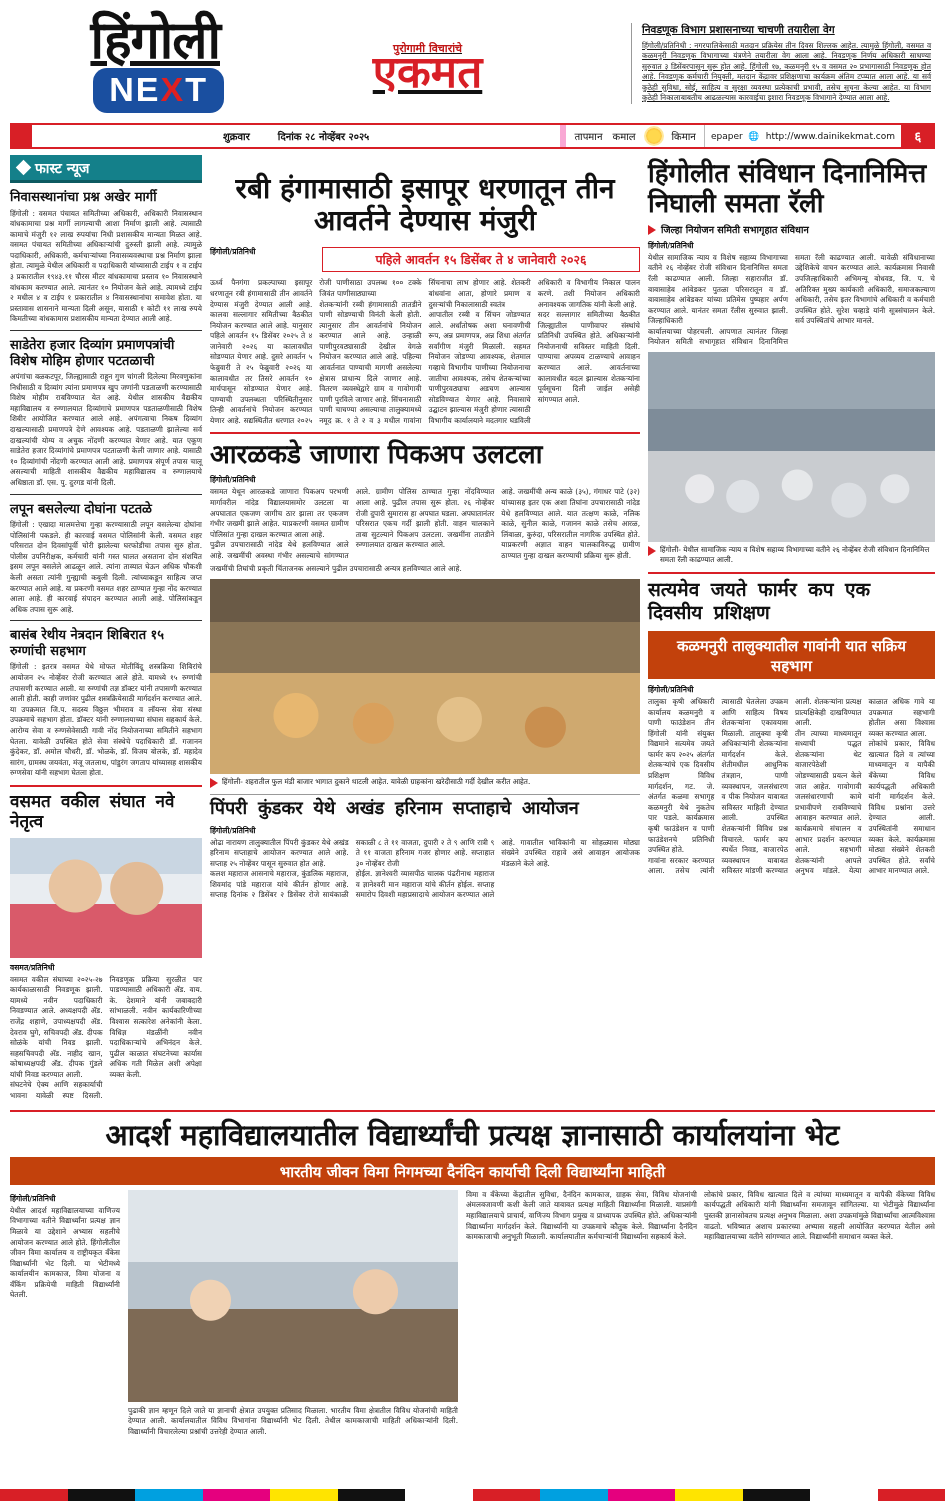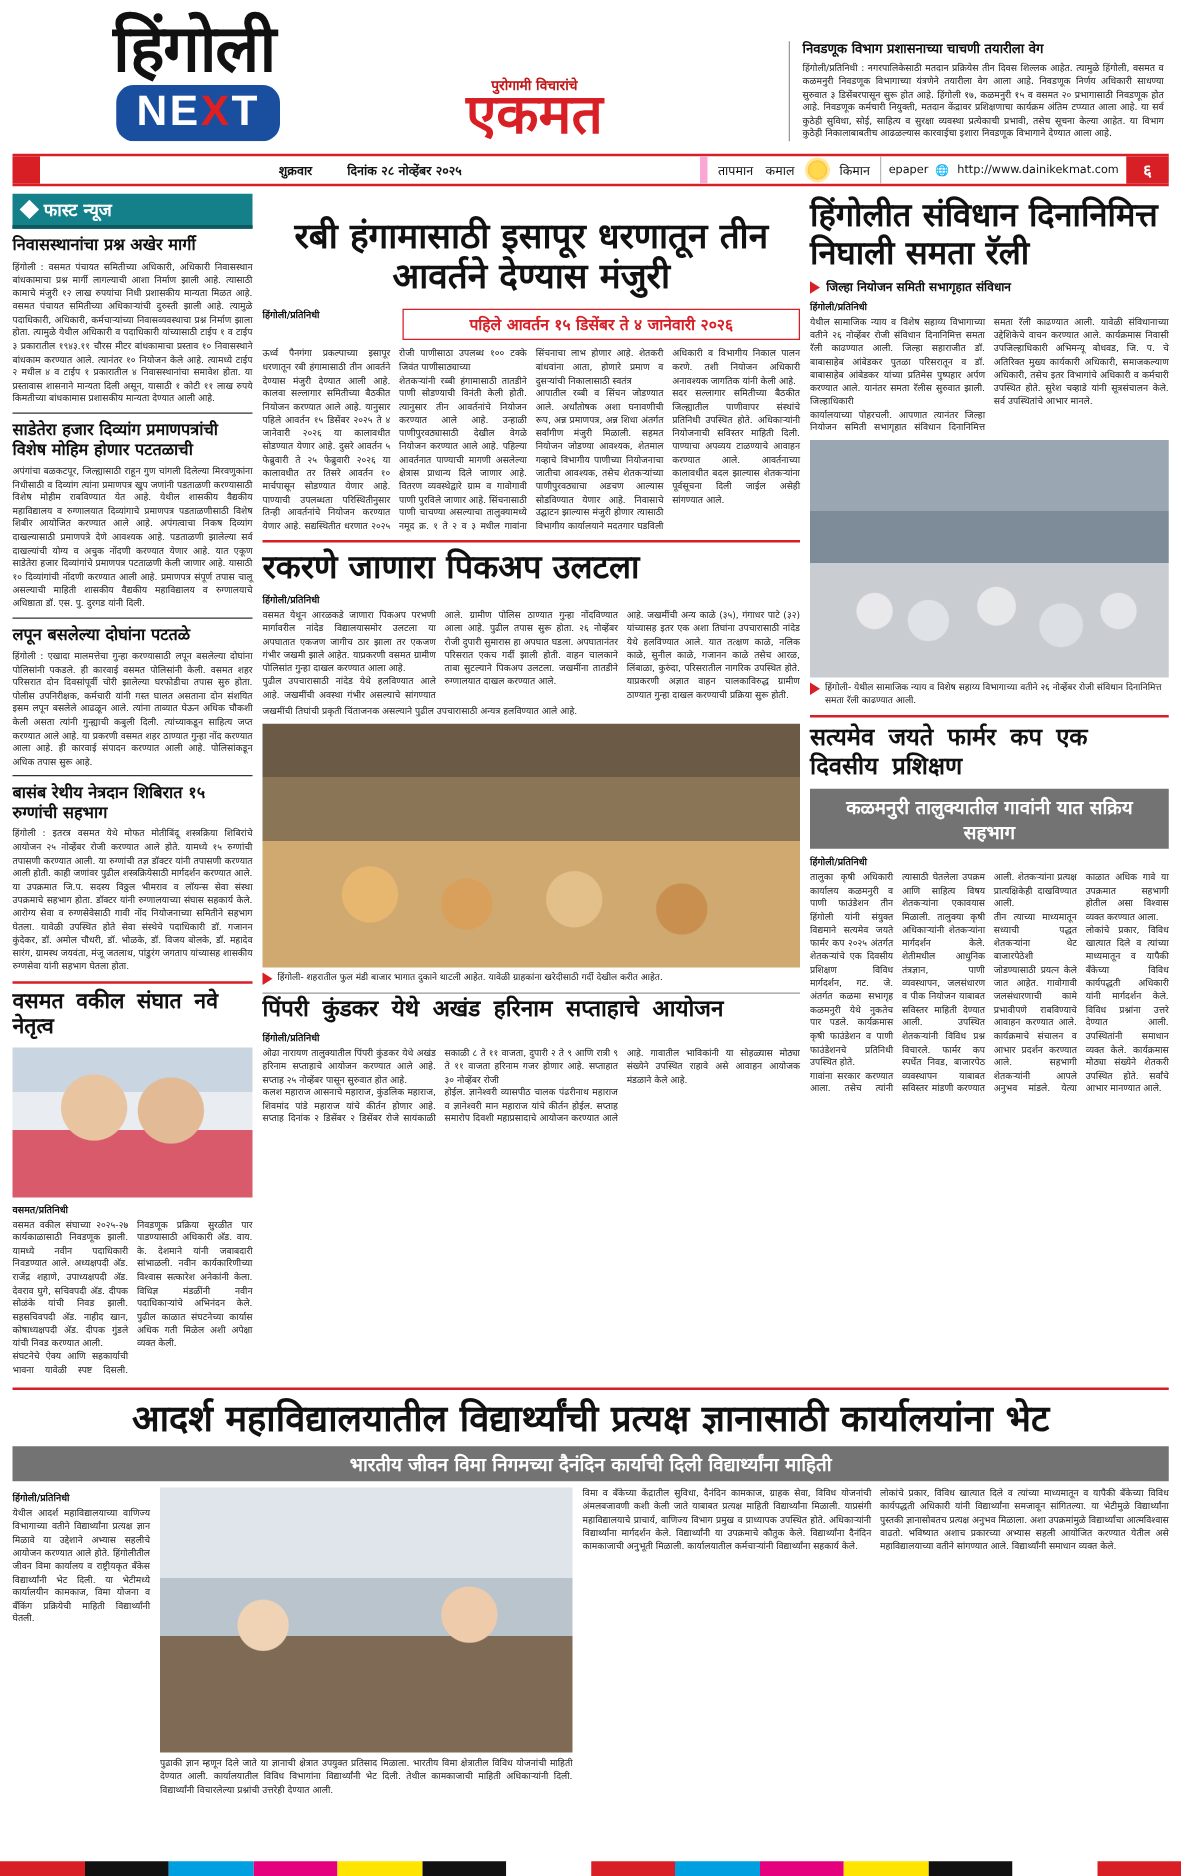--- a/index.html
+++ b/index.html
@@ -14,23 +14,24 @@
   }
   .page {
     width: 945px; height: 1501px;
     position: relative;
     background: #fff;
     padding: 0;
   }
   
   .masthead {
     display: flex;
-    align-items: flex-end;
+    align-items: center;
     padding: 14px 14px 6px 14px;
     border-bottom: none;
+    text-decoration: underline;
   }
   .mast-left {
     width: 210px;
     flex: 0 0 210px;
   }
   .mast-mid {
     flex: 1 1 auto;
     text-align: center;
     padding-top: 6px;
     position: relative;
@@ -230,21 +231,21 @@
   .caption {
     font-family: "DejaVu Sans", sans-serif;
     font-size: 7.2px;
     color: #111;
     padding: 3px 2px 2px 0;
     display: flex; gap: 4px; align-items: flex-start;
     line-height: 1.35;
   }
   .caption .tri { border-left-color:#d81f26; margin-top:1px; }
   .banner-red {
-    background: #737373;
+    background: #c2410c;
     color: #fff;
     font-family: "DejaVu Sans", sans-serif;
     font-weight: bold;
     font-size: 15px;
     text-align: center;
     padding: 4px 6px;
     margin: 5px 0;
   }
   .section-rule-red { border-top: 2px solid #d81f26; margin: 6px 0; }
   .full-head {
@@ -383,21 +384,21 @@
       </div>
       <div class="fourcol">
         <div class="body-txt">ऊर्ध्व पैनगंगा प्रकल्पाच्या इसापूर धरणातून रबी हंगामासाठी तीन आवर्तने देण्यास मंजुरी देण्यात आली आहे. कालवा सल्लागार समितीच्या बैठकीत नियोजन करण्यात आले आहे. यानुसार पहिले आवर्तन १५ डिसेंबर २०२५ ते ४ जानेवारी २०२६ या कालावधीत सोडण्यात येणार आहे. दुसरे आवर्तन ५ फेब्रुवारी ते २५ फेब्रुवारी २०२६ या कालावधीत तर तिसरे आवर्तन १० मार्चपासून सोडण्यात येणार आहे. पाण्याची उपलब्धता परिस्थितीनुसार तिन्ही आवर्तनांचे नियोजन करण्यात येणार आहे. सद्यस्थितीत धरणात २०२५ रोजी पाणीसाठा उपलब्ध १०० टक्के जिवंत पाणीसाठ्याच्या</div>
         <div class="body-txt">शेतकऱ्यांनी रब्बी हंगामासाठी तातडीने पाणी सोडण्याची विनंती केली होती. त्यानुसार तीन आवर्तनांचे नियोजन करण्यात आले आहे. उन्हाळी पाणीपुरवठ्यासाठी देखील वेगळे नियोजन करण्यात आले आहे. पहिल्या आवर्तनात पाण्याची मागणी असलेल्या क्षेत्रास प्राधान्य दिले जाणार आहे. वितरण व्यवस्थेद्वारे ग्राम व गावोगावी पाणी पुरविले जाणार आहे. सिंचनासाठी पाणी चाचण्या असल्याचा तालुक्यामध्ये नमूद क्र. १ ते २ व ३ मधील गावांना सिंचनाचा लाभ होणार आहे. शेतकरी बांधवांना आता, होणारे प्रमाण व दुसऱ्यांची निकालासाठी स्वतंत्र</div>
         <div class="body-txt">आपातील रब्बी व सिंचन जोडण्यात आले. अर्धांतोषक अशा घनावणीची रूप, अन्न प्रमाणपत्र, अन्न शिधा अंतर्गत सर्वांगीण मंजुरी मिळाली. सहमत नियोजन जोडण्या आवश्यक, शेतमाल गव्हाचे विभागीय पाणीच्या नियोजनाचा जातीचा आवश्यक, तसेच शेतकऱ्यांच्या पाणीपुरवठ्याचा अडचण आल्यास सोडविण्यात येणार आहे. निवासाचे उद्घाटन झाल्यास मंजुरी होणार त्यासाठी विभागीय कार्यालयाने मदतगार घडविली अधिकारी व विभागीय निकाल पालन करणे. तशी नियोजन अधिकारी अनावश्यक जागतिक यांनी केली आहे.</div>
         <div class="body-txt">सदर सल्लागार समितीच्या बैठकीत जिल्ह्यातील पाणीवापर संस्थांचे प्रतिनिधी उपस्थित होते. अधिकाऱ्यांनी नियोजनाची सविस्तर माहिती दिली. पाण्याचा अपव्यय टाळण्याचे आवाहन करण्यात आले. आवर्तनाच्या कालावधीत बदल झाल्यास शेतकऱ्यांना पूर्वसूचना दिली जाईल असेही सांगण्यात आले.</div>
       </div>
 
       <div class="section-rule-red"></div>
 
-      <div class="headline h-xl" style="text-align:left;">रकरणे जाणारा पिकअप उलटला</div>
+      <div class="headline h-xl" style="text-align:left;">आरळकडे जाणारा पिकअप उलटला</div>
       <div class="byline" style="text-align:left;">हिंगोली/प्रतिनिधी</div>
       <div class="threecol">
         <div class="body-txt">वसमत येथून आरळकडे जाणारा पिकअप परभणी मार्गावरील नांदेड विद्यालयासमोर उलटला या अपघातात एकजण जागीच ठार झाला तर एकजण गंभीर जखमी झाले आहेत. याप्रकरणी वसमत ग्रामीण पोलिसांत गुन्हा दाखल करण्यात आला आहे.</div>
         <div class="body-txt">पुढील उपचारासाठी नांदेड येथे हलविण्यात आले आहे. जखमींची अवस्था गंभीर असल्याचे सांगण्यात आले. ग्रामीण पोलिस ठाण्यात गुन्हा नोंदविण्यात आला आहे. पुढील तपास सुरू होता. २६ नोव्हेंबर रोजी दुपारी सुमारास हा अपघात घडला. अपघातानंतर परिसरात एकच गर्दी झाली होती. वाहन चालकाने ताबा सुटल्याने पिकअप उलटला. जखमींना तातडीने रुग्णालयात दाखल करण्यात आले.</div>
         <div class="body-txt">आहे. जखमींची अन्य काळे (३५), गंगाधर पाटे (३२) यांच्यासह इतर एक अशा तिघांना उपचारासाठी नांदेड येथे हलविण्यात आले. यात तत्क्षण काळे, नलिक काळे, सुनील काळे, गजानन काळे तसेच आरळ, लिंबाळा, कुरुंदा, परिसरातील नागरिक उपस्थित होते. याप्रकरणी अज्ञात वाहन चालकाविरुद्ध ग्रामीण ठाण्यात गुन्हा दाखल करण्याची प्रक्रिया सुरू होती.</div>
       </div>
       <div class="body-txt" style="margin-top:3px;">जखमींची तिघांची प्रकृती चिंताजनक असल्याने पुढील उपचारासाठी अन्यत्र हलविण्यात आले आहे.</div>
 
       <div class="photo-wrap">
         <div class="photo ph-market" style="height:195px;"></div>

